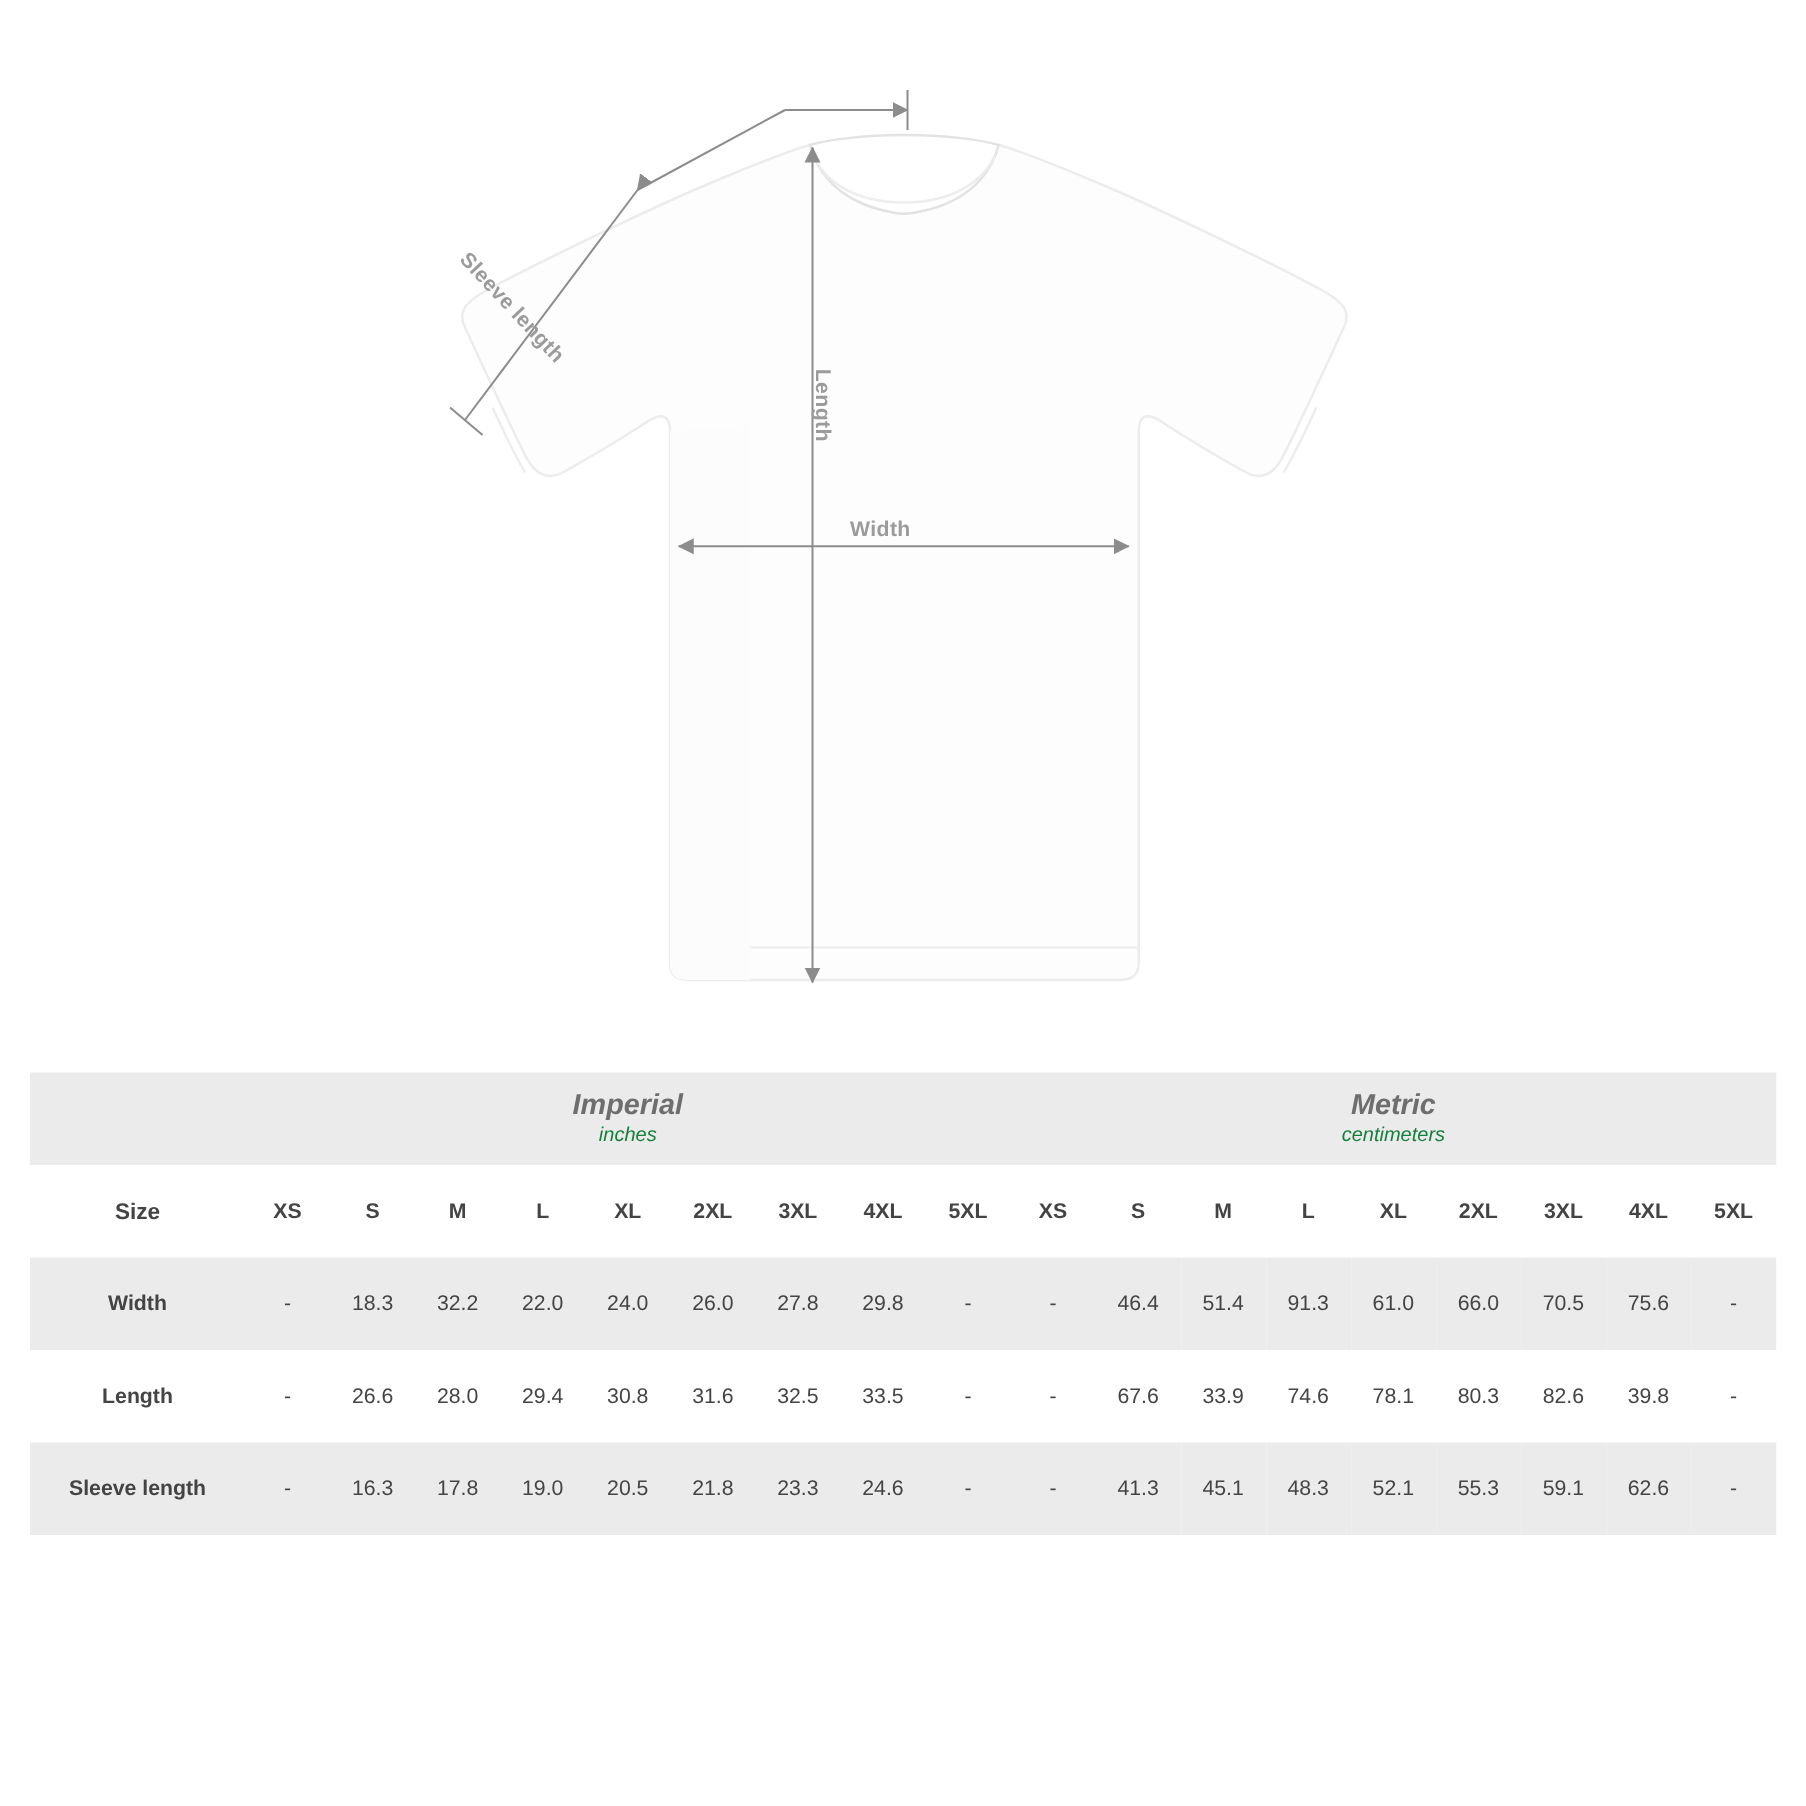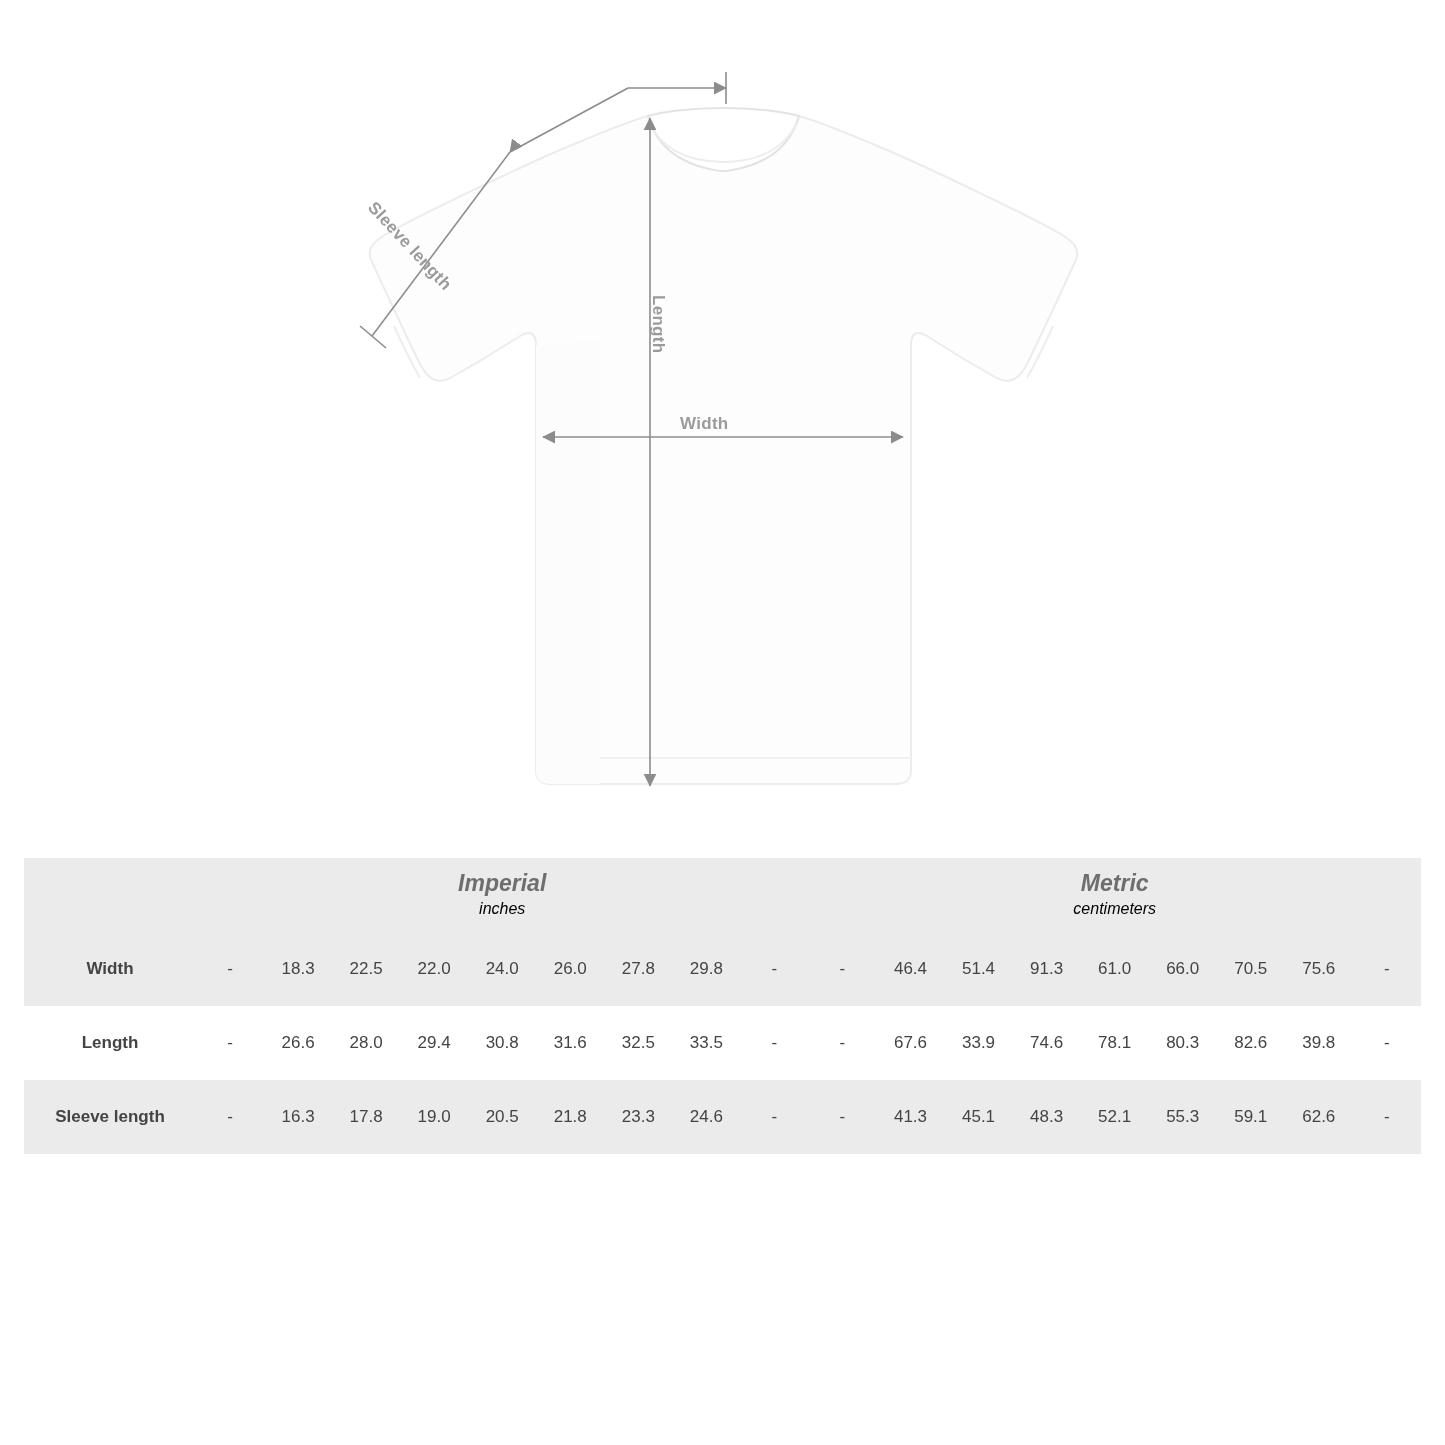--- a/index.html
+++ b/index.html
@@ -101,21 +101,21 @@
   .unit-name {
     font-size: 23px;
     font-style: italic;
     font-weight: bold;
     color: #6e6e6e;
     line-height: 1.25;
   }
   .unit-sub {
     font-size: 16px;
     font-style: italic;
-    color: #000000;
+    color: #15803d;
     line-height: 1.5;
   }
   .col-head td {
     background: #ffffff;
     font-weight: bold;
     color: #333333;
     font-size: 18px;
   }
   .col-head td.rowlabel {
     font-size: 18px;
@@ -222,26 +222,47 @@
           <td colspan="9">
             <div class="unit-name">Imperial</div>
             <div class="unit-sub">inches</div>
           </td>
           <td colspan="9">
             <div class="unit-name">Metric</div>
             <div class="unit-sub">centimeters</div>
           </td>
         </tr>
 
+        <tr class="col-head">
+          <td class="rowlabel">Size</td>
+          <td>XS</td>
+          <td>S</td>
+          <td>M</td>
+          <td>L</td>
+          <td>XL</td>
+          <td>2XL</td>
+          <td>3XL</td>
+          <td>4XL</td>
+          <td>5XL</td>
+          <td>XS</td>
+          <td>S</td>
+          <td>M</td>
+          <td>L</td>
+          <td>XL</td>
+          <td>2XL</td>
+          <td>3XL</td>
+          <td>4XL</td>
+          <td>5XL</td>
+        </tr>
 
         <tr class="row-shaded">
           <td class="rowlabel">Width</td>
           <td>-</td>
           <td>18.3</td>
-          <td>22.5</td>
+          <td>32.2</td>
           <td>22.0</td>
           <td>24.0</td>
           <td>26.0</td>
           <td>27.8</td>
           <td>29.8</td>
           <td>-</td>
           <td>-</td>
           <td>46.4</td>
           <td>51.4</td>
           <td>91.3</td>

